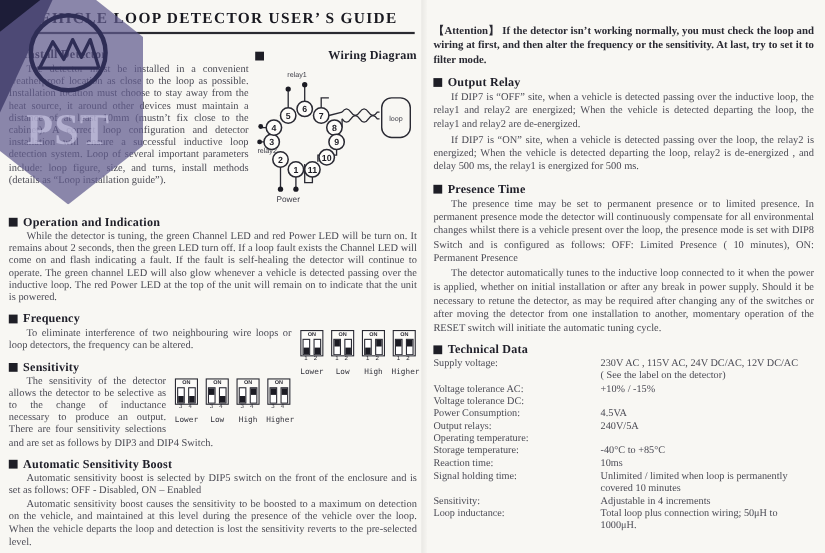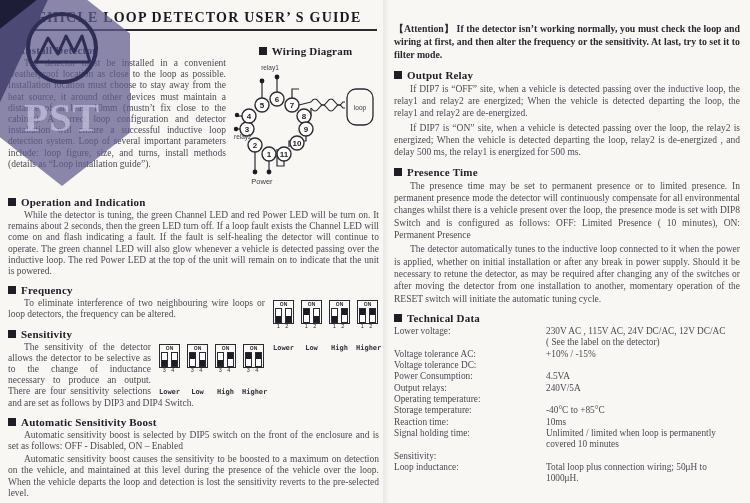--- a/index.html
+++ b/index.html
@@ -26,39 +26,39 @@
   .bullet{width:8px;height:8px;background:#1e1e26;flex:0 0 auto;}
   .sec-title{font-weight:bold;font-size:11px;color:#20202a;letter-spacing:0.2px;}
   .body-text{
     font-size:9.5px;line-height:1.18;text-align:justify;color:#4a4a54;
     margin:0 0 2px 0;text-indent:16px;
   }
   
   .two-col{display:flex;gap:6px;}
   .col-l{width:218px;flex:0 0 auto;}
   .col-r{flex:1;}
-  .col-r .sec-head{justify-content:center;margin-top:8px;}
+  .col-r .sec-head{justify-content:space-between;margin-top:8px;}
   
   .wiring-wrap{display:flex;justify-content:center;margin-top:2px;}
   
   .dipfig{float:right;width:108px;margin:2px 0 2px 6px;display:flex;gap:5px;justify-content:flex-end;}
   .dipcell{width:23px;text-align:center;}
   .dipbox{
     width:21px;height:24px;border:1.3px solid #2a2a33;background:#fbfaf7;
     margin:0 auto;position:relative;padding-top:1px;box-sizing:border-box;
   }
   .dip-on{font-size:5px;font-weight:bold;color:#2a2a33;line-height:5px;display:block;
     font-family:"Liberation Sans",sans-serif;}
   .chs{display:flex;justify-content:center;gap:3px;margin-top:1px;}
   .ch{width:5px;height:13px;border:1px solid #2a2a33;background:#fff;position:relative;}
   .ch .nub{position:absolute;left:0;width:100%;height:6px;background:#1c1c24;}
   .nub-up .nub{top:0;} .nub-down .nub{bottom:0;}
   .dipnums{font-size:5.5px;color:#2a2a33;line-height:6px;letter-spacing:2px;
     font-family:"Liberation Sans",sans-serif;}
-  .diplabel{font-size:7px;font-weight:bold;color:#33333c;margin-top:20px;
+  .diplabel{font-size:7px;font-weight:normal;color:#33333c;margin-top:10px;
     font-family:"DejaVu Sans Mono",monospace;}
   
   .attention{font-size:9.8px;font-weight:bold;color:#2a2a33;line-height:1.35;
     text-align:justify;margin:0 0 4px 0;font-family:Liberation Serif, serif;}
   .r-body{font-size:9.5px;line-height:1.3;text-align:justify;color:#4a4a54;
     margin:0 0 2px 0;text-indent:16px;}
   
   .spec-table{margin-top:2px;}
   .spec-row{display:grid;grid-template-columns:148px 1fr;column-gap:4px;
     font-size:9.3px;line-height:1.22;color:#4a4a54;}
@@ -357,21 +357,21 @@
       <p class="r-body">The detector automatically tunes to the inductive loop connected to it when the power is applied, whether on initial installation or after any break in power supply. Should it be necessary to retune the detector, as may be required after changing any of the switches or after moving the detector from one installation to another, momentary operation of the RESET switch will initiate the automatic tuning cycle.</p>
     </div>
 
     <div>
       <div class="sec-head">
         <span class="bullet"></span>
         <span class="sec-title">Technical Data</span>
       </div>
       <div class="spec-table">
         <div class="spec-row">
-          <span class="spec-label">Lower voltage:</span>
+          <span class="spec-label">Supply voltage:</span>
           <span>230V AC , 115V AC, 24V DC/AC, 12V DC/AC</span>
           <span class="spec-val2">( See the label on the detector)</span>
         </div>
         <div class="spec-row">
           <span class="spec-label">Voltage tolerance AC:</span>
           <span>+10% / -15%</span>
         </div>
         <div class="spec-row">
           <span class="spec-label">Voltage tolerance DC:</span>
         </div>
@@ -393,20 +393,21 @@
         <div class="spec-row">
           <span class="spec-label">Reaction time:</span>
           <span>10ms</span>
         </div>
         <div class="spec-row">
           <span class="spec-label">Signal holding time:</span>
           <span>Unlimited / limited when loop is permanently covered 10 minutes</span>
         </div>
         <div class="spec-row">
           <span class="spec-label">Sensitivity:</span>
+          <span>Adjustable in 4 increments</span>
         </div>
         <div class="spec-row">
           <span class="spec-label">Loop inductance:</span>
           <span>Total loop plus connection wiring; 50μH to 1000μH.</span>
 
         </div>
 
       </div>
     </div>
   </div>

